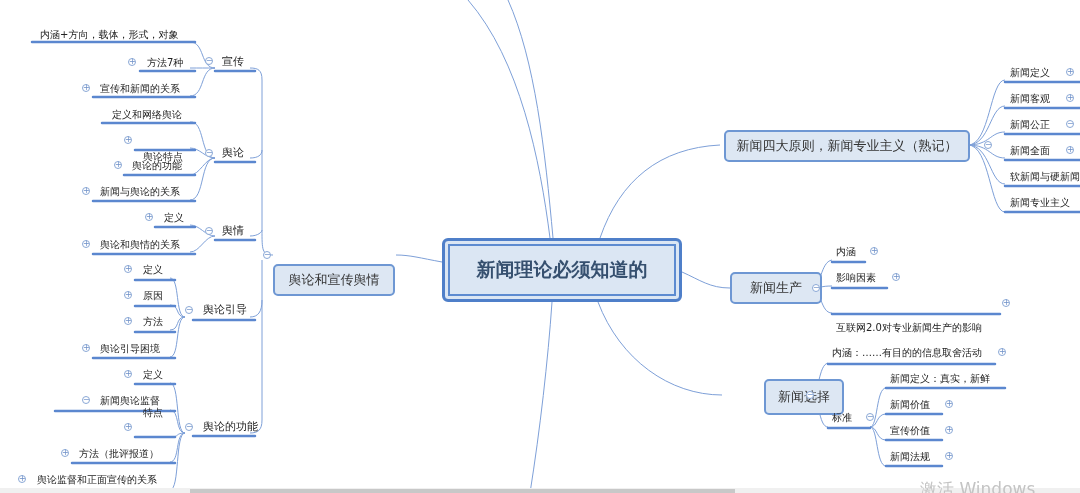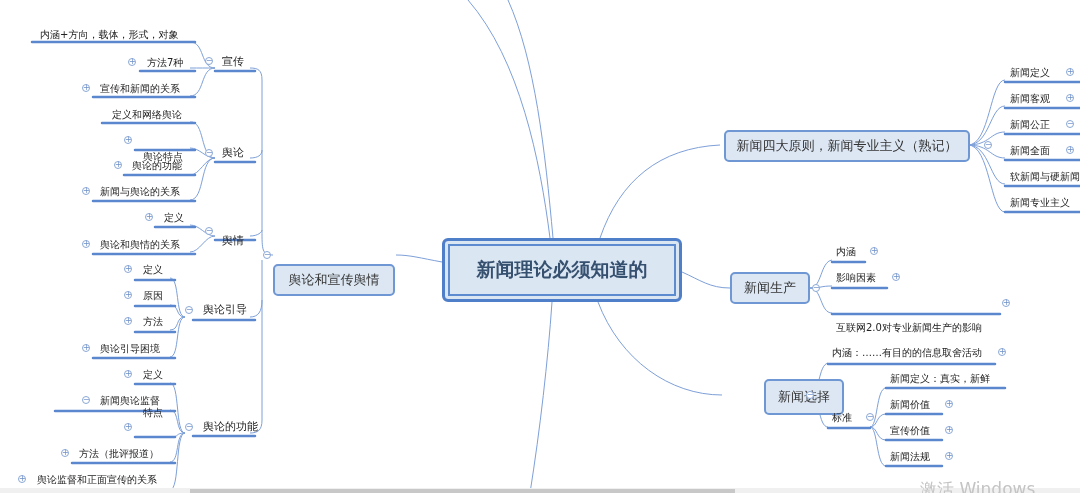--- a/index.html
+++ b/index.html
@@ -155,21 +155,21 @@
 
 <div class="box" style="left:273px;top:240px;width:122px;height:32px;margin-top:24px;">
   <span>舆论和宣传舆情</span>
 </div>
 <div class="tog minus" style="left:263px;top:251px;"></div>
 
 <div class="tnode" style="left:222px;top:55px;">宣传</div>
 <div class="tog minus" style="left:205px;top:57px;"></div>
 <div class="tnode" style="left:222px;top:146px;">舆论</div>
 <div class="tog minus" style="left:205px;top:149px;"></div>
-<div class="tnode" style="left:222px;top:233px;font-family:Liberation Serif, serif;">舆情</div>
+<div class="tnode" style="left:222px;top:224px;">舆情</div>
 <div class="tog minus" style="left:205px;top:227px;"></div>
 <div class="tnode" style="left:203px;top:303px;">舆论引导</div>
 <div class="tog minus" style="left:185px;top:306px;"></div>
 <div class="tnode" style="left:203px;top:420px;">舆论的功能</div>
 <div class="tog minus" style="left:185px;top:423px;"></div>
 
 <div class="leaf" style="left:38px;top:28px;">内涵+方向，载体，形式，对象</div>
 <div class="tog plus" style="left:128px;top:58px;"></div>
 <div class="leaf" style="left:145px;top:56px;">方法7种</div>
 <div class="tog plus" style="left:82px;top:84px;"></div>
@@ -216,21 +216,21 @@
 <div class="tog plus" style="left:1066px;top:68px;"></div>
 <div class="leaf" style="left:1008px;top:92px;">新闻客观</div>
 <div class="tog plus" style="left:1066px;top:94px;"></div>
 <div class="leaf" style="left:1008px;top:118px;">新闻公正</div>
 <div class="tog minus" style="left:1066px;top:120px;"></div>
 <div class="leaf" style="left:1008px;top:144px;">新闻全面</div>
 <div class="tog plus" style="left:1066px;top:146px;"></div>
 <div class="leaf" style="left:1008px;top:170px;">软新闻与硬新闻</div>
 <div class="leaf" style="left:1008px;top:196px;">新闻专业主义</div>
 
-<div class="box" style="left:730px;top:272px;width:80px;height:32px;">
+<div class="box" style="left:730px;top:272px;width:92px;height:32px;">
   <span>新闻生产</span>
 </div>
 <div class="tog minus" style="left:812px;top:284px;"></div>
 <div class="leaf" style="left:834px;top:245px;">内涵</div>
 <div class="tog plus" style="left:870px;top:247px;"></div>
 <div class="leaf" style="left:834px;top:271px;">影响因素</div>
 <div class="tog plus" style="left:892px;top:273px;"></div>
 <div class="leaf" style="left:834px;top:297px;margin-top:24px;">互联网2.0对专业新闻生产的影响</div>
 <div class="tog plus" style="left:1002px;top:299px;"></div>
 

